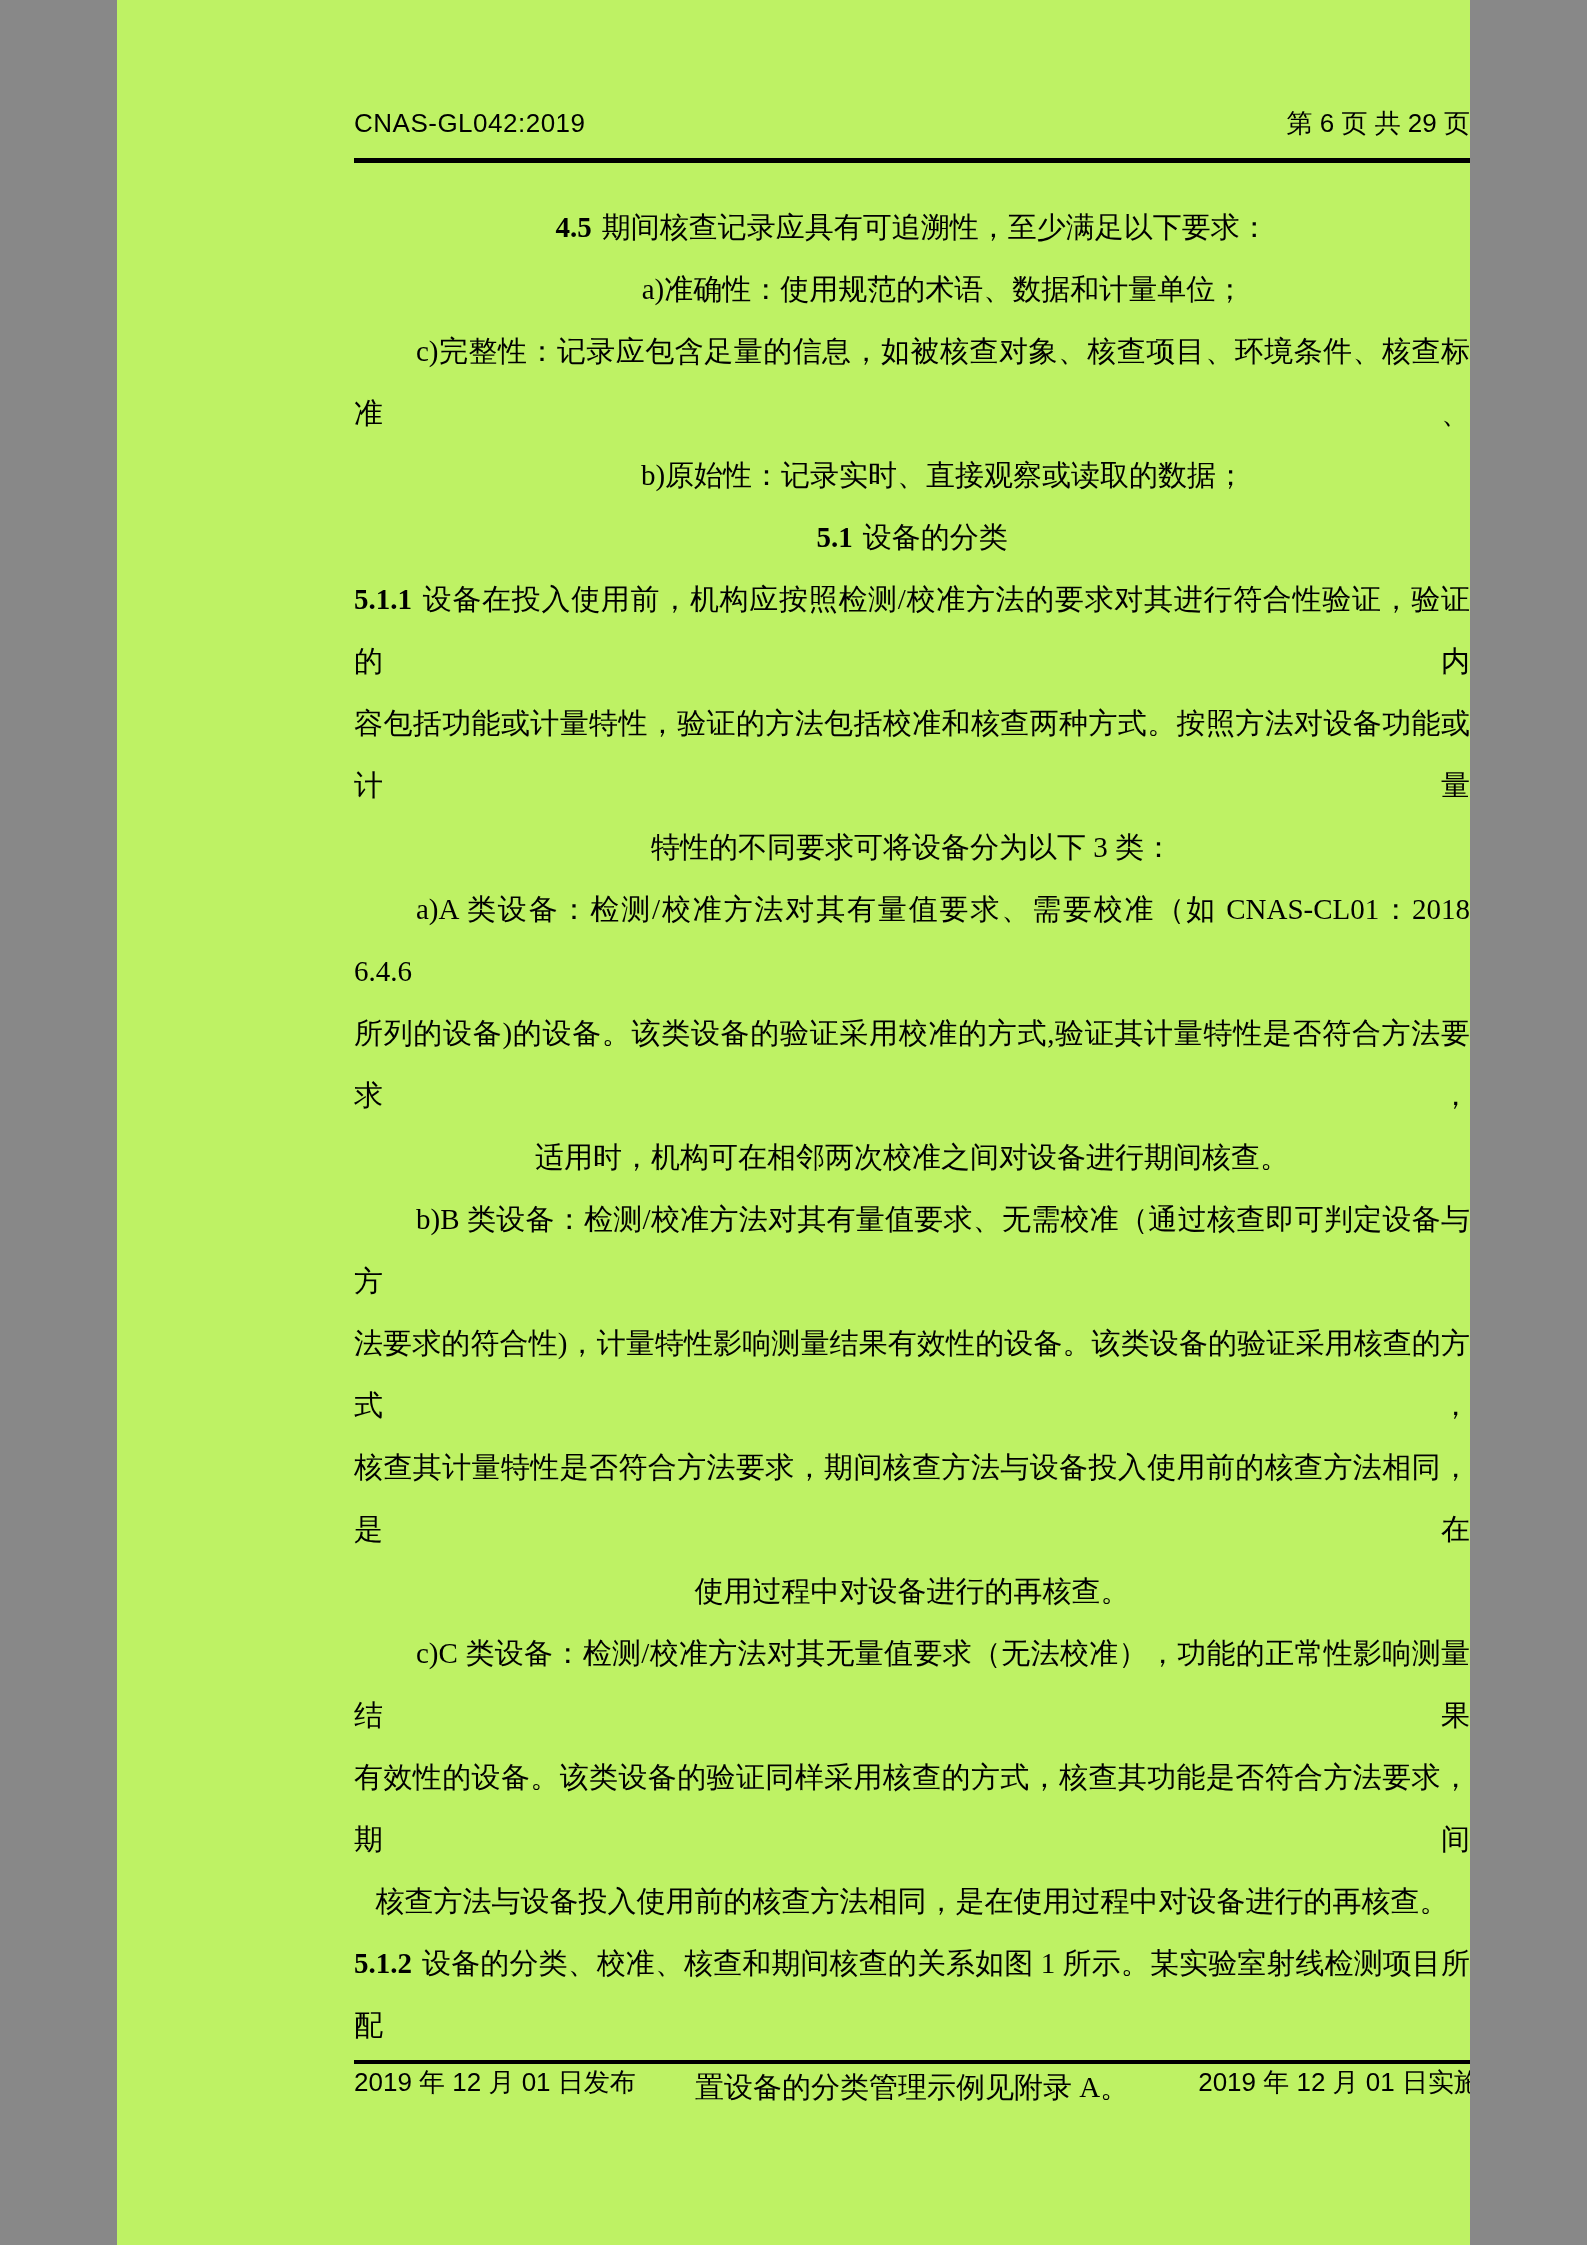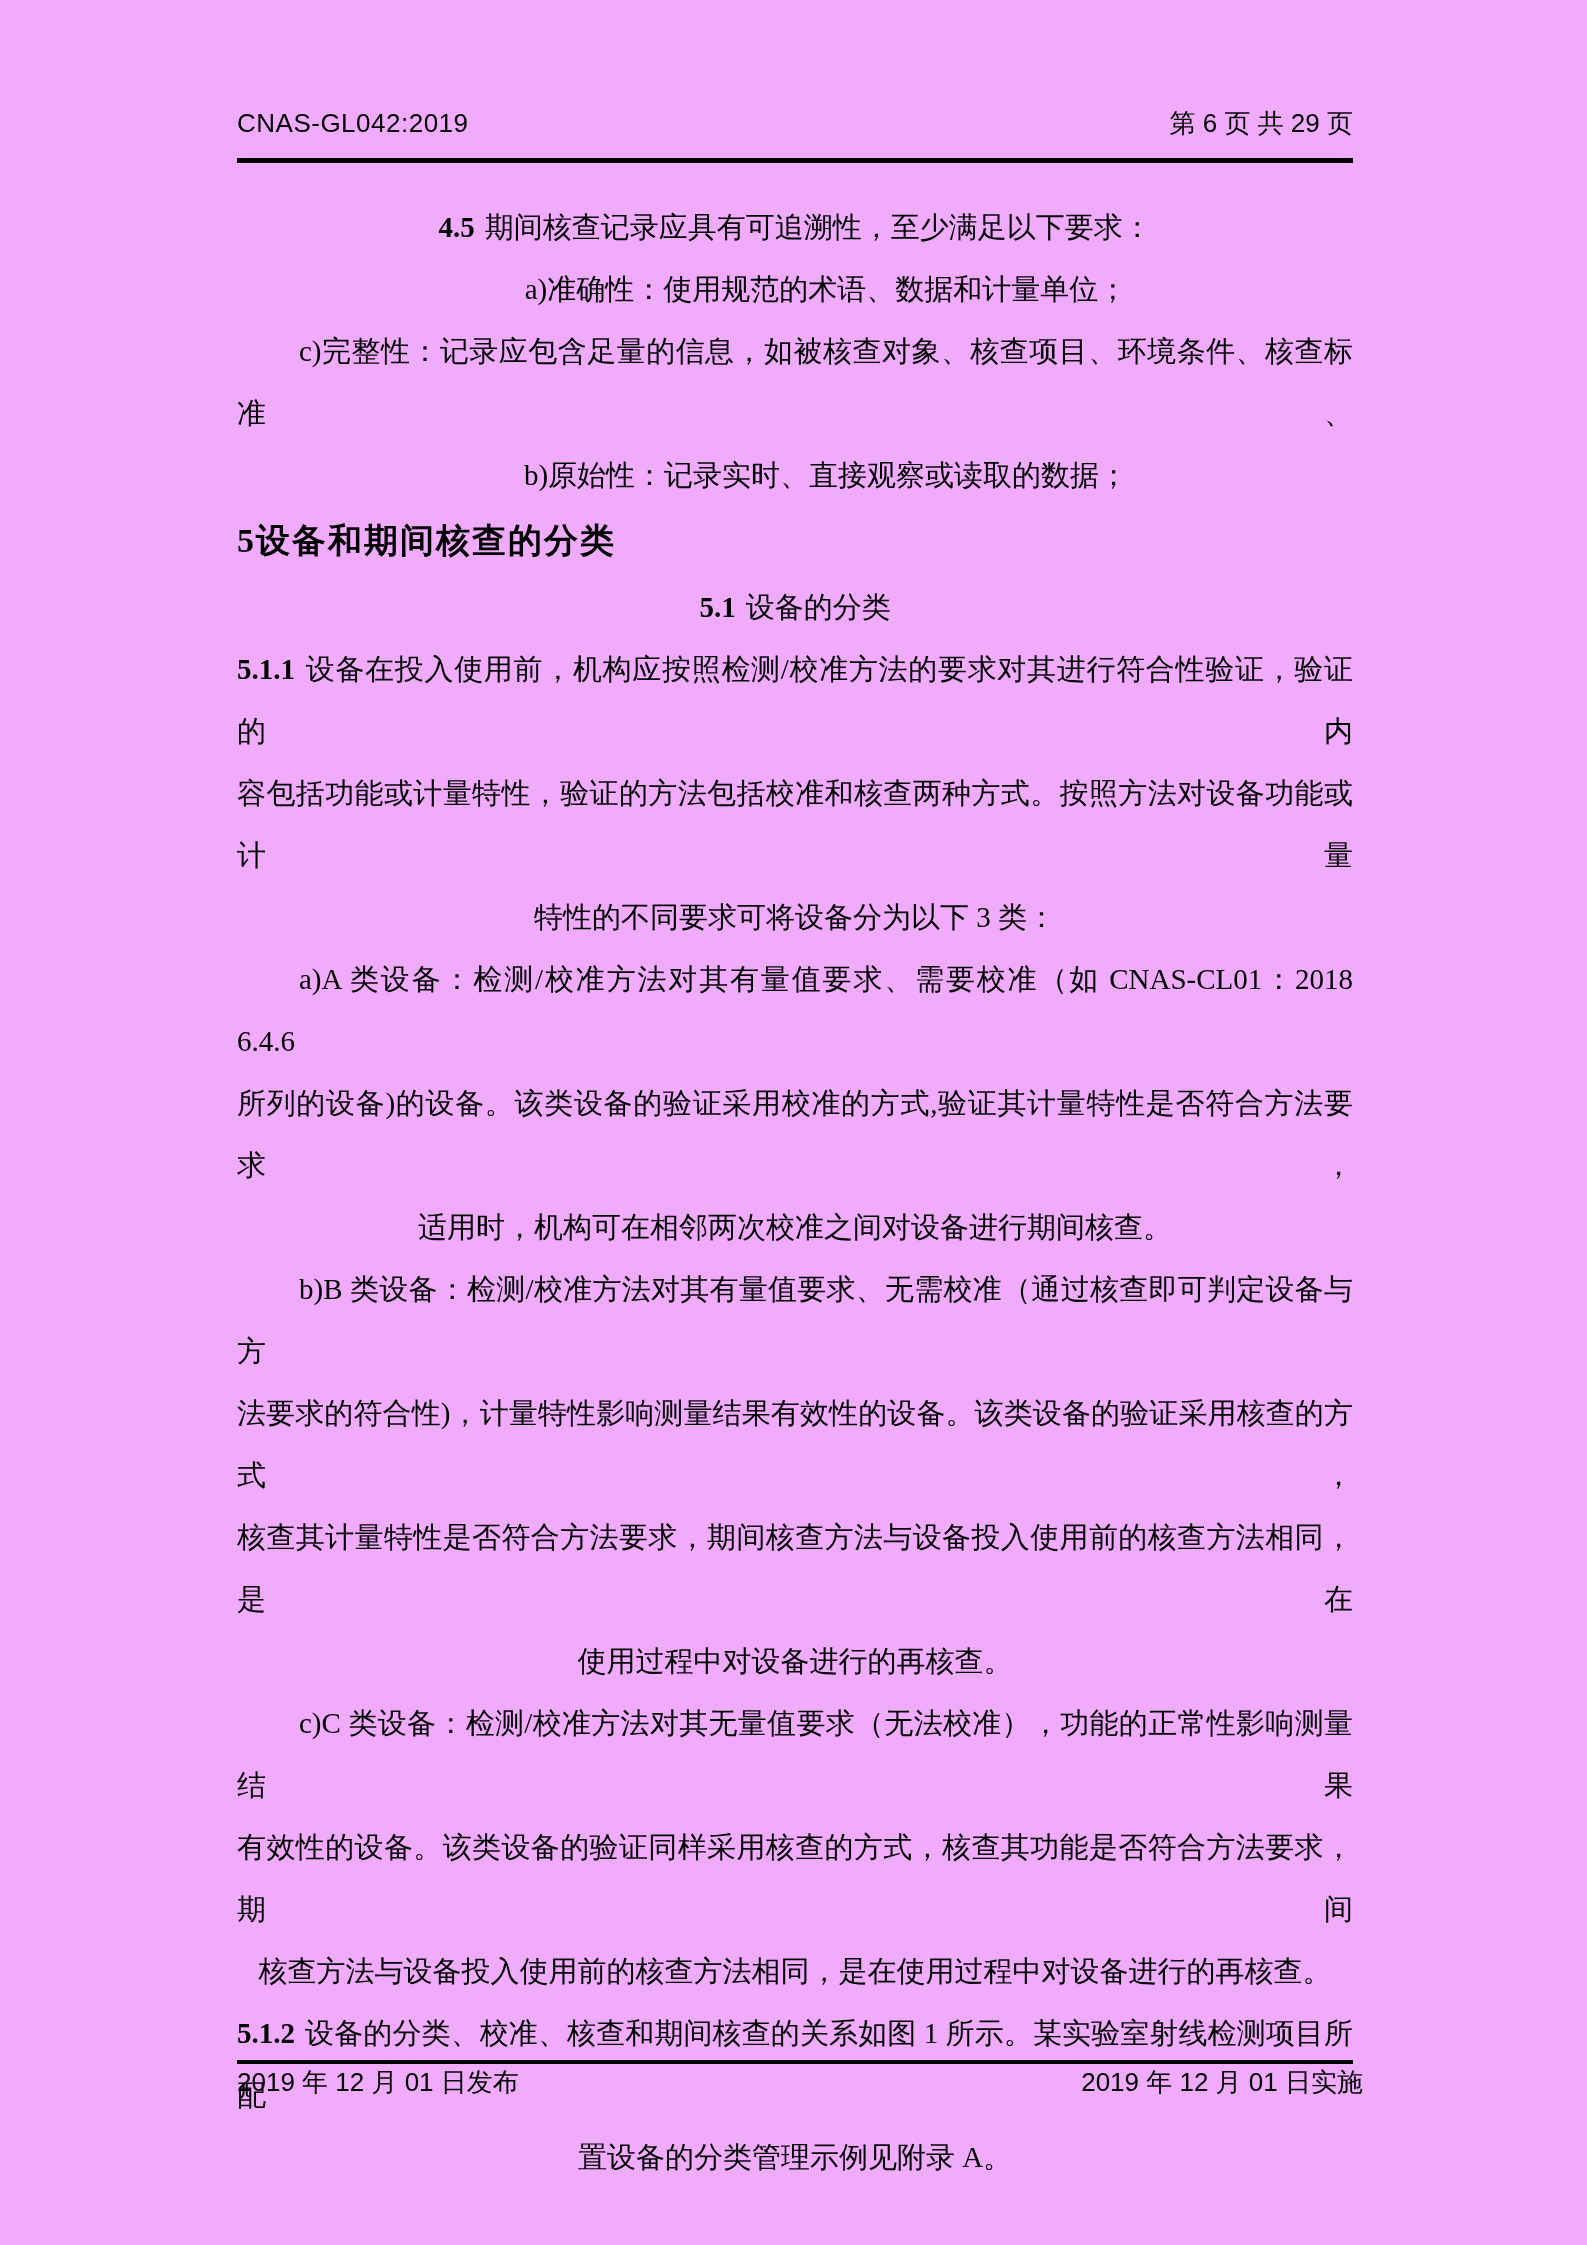--- a/index.html
+++ b/index.html
@@ -1,21 +1,21 @@
 <!DOCTYPE html>
 <html><head>
 <meta charset="utf-8">
 <style>
   html, body { margin: 0; padding: 0; background: #888; }
   .page {
     position: relative;
-    width: 1587px;
+    width: 1353px;
     height: 2245px;
     margin: 0 auto;
-    background: #f0abfc;
+    background: #bef264;
     font-family: "Liberation Serif", "DejaVu Serif", serif;
     color: #000;
     overflow: hidden;
   }
   
   .hdr-row {
     position: absolute;
     top: 106px;
     left: 237px;
     width: 1116px;
@@ -102,21 +102,20 @@
   <div class="body-text">
 
     <div class="ln"><span class="num">4.5</span><span>期间核查记录应具有可追溯性，至少满足以下要求：</span></div>
 
     <div class="ln ind">a)准确性：使用规范的术语、数据和计量单位；</div>
 
     <div class="ln ind jl">c)完整性：记录应包含足量的信息，如被核查对象、核查项目、环境条件、核查标准、</div>
 
     <div class="ln ind">b)原始性：记录实时、直接观察或读取的数据；</div>
 
-    <div class="h2">5设备和期间核查的分类</div>
 
     <div class="ln"><span class="num">5.1</span><span>设备的分类</span></div>
 
     <div class="ln jl"><span class="num">5.1.1</span><span>设备在投入使用前，机构应按照检测/校准方法的要求对其进行符合性验证，验证的内</span></div>
     <div class="ln jl">容包括功能或计量特性，验证的方法包括校准和核查两种方式。按照方法对设备功能或计量</div>
     <div class="ln">特性的不同要求可将设备分为以下 3 类：</div>
 
     <div class="ln ind jl">a)A 类设备：检测/校准方法对其有量值要求、需要校准（如 CNAS-CL01：2018 6.4.6</div>
     <div class="ln jl">所列的设备)的设备。该类设备的验证采用校准的方式,验证其计量特性是否符合方法要求，</div>
     <div class="ln">适用时，机构可在相邻两次校准之间对设备进行期间核查。</div>

